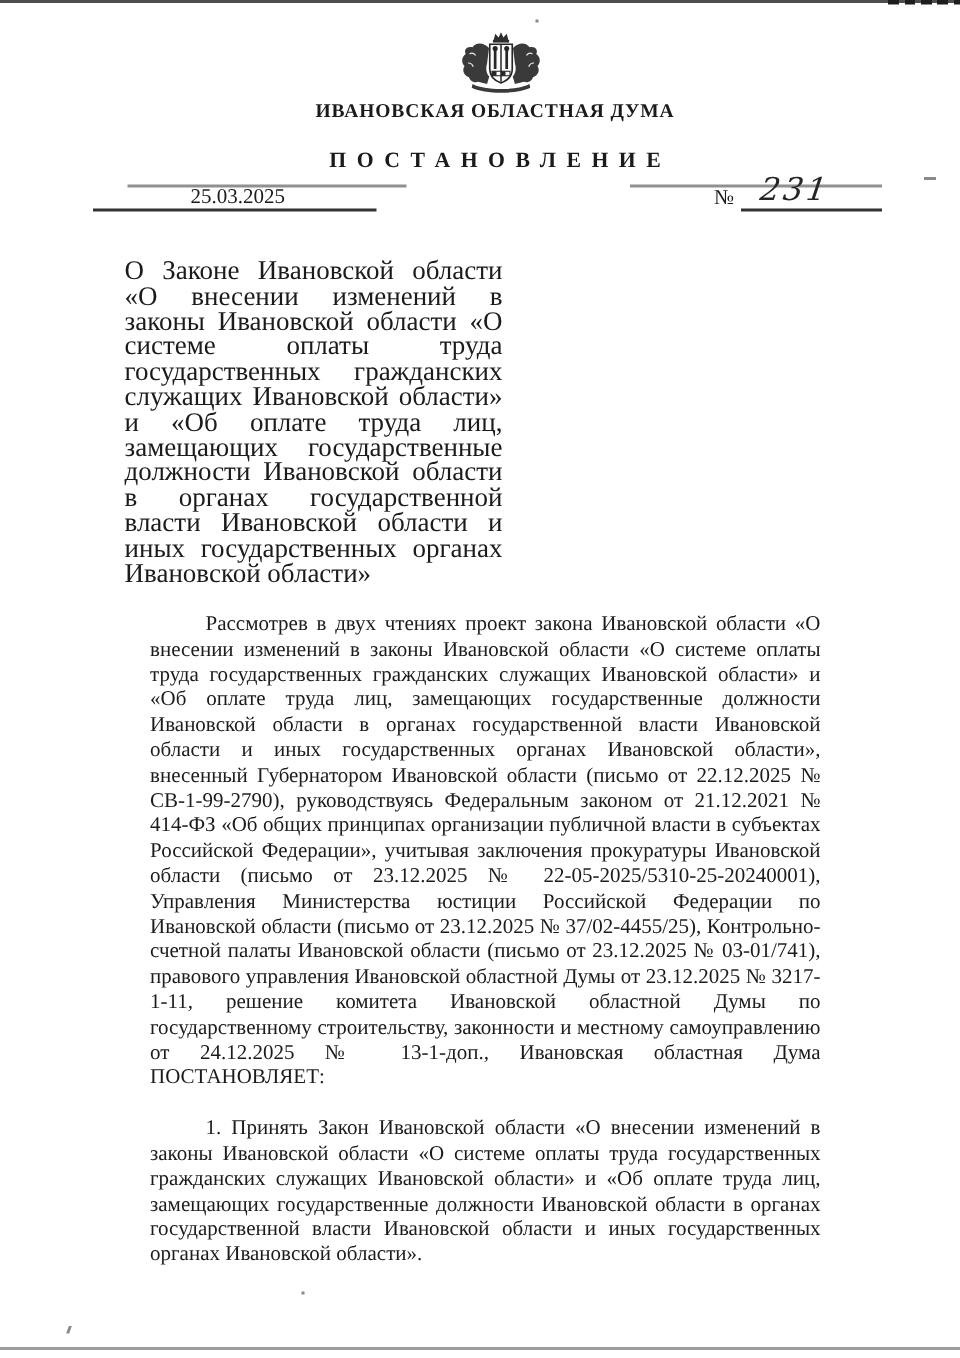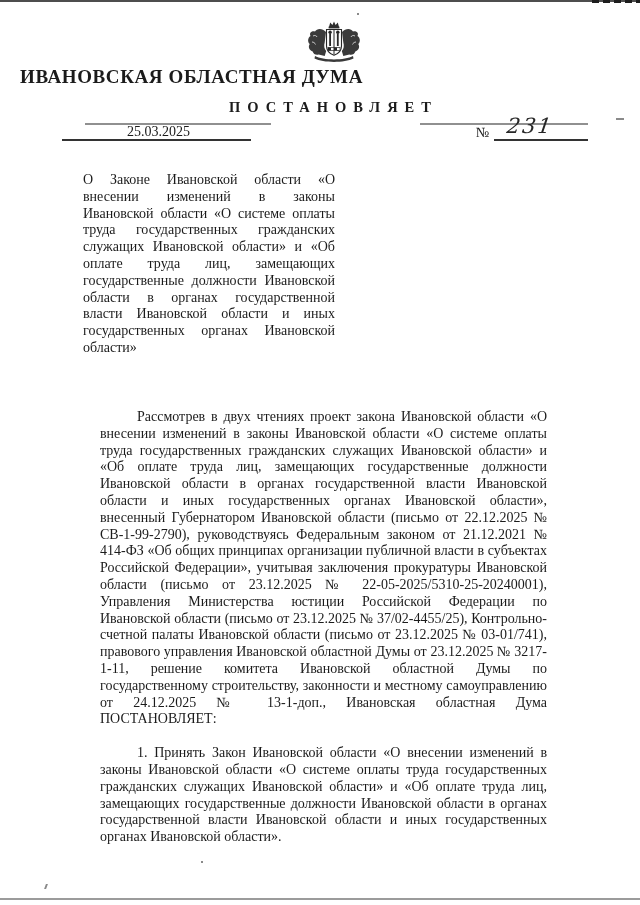--- a/index.html
+++ b/index.html
@@ -35,23 +35,23 @@
   .speck.s2 { left: 45px;  top: 884px; width: 2px; height: 5px; transform: skewX(-20deg); }
   .speck.s3 { left: 201px; top: 861px; width: 2px; height: 2px; }
   .speck.s4 { left: 616px; top: 118px; width: 8px; height: 2px; }
 
   
   .coat-of-arms {
     position: absolute; left: 301px; top: 20px;
   }
   .org-name {
     position: absolute; top: 66px; left: 20px; width: 620px;
-    text-align: left;
+    text-align: center;
     font-weight: bold;
-    font-size: 19px;
+    font-size: 13px;
     letter-spacing: 0.6px;
   }
   .doc-type {
     position: absolute; top: 99px; left: 20px; width: 620px;
     text-align: center;
     font-weight: bold;
     font-size: 14.5px;
     letter-spacing: 7px;
     text-indent: 7px;
   }
@@ -82,21 +82,21 @@
   }
   .place-name {
     position: absolute; top: 145px; left: 20px; width: 620px;
     text-align: center;
     font-size: 12px;
   }
 
   
   .subject-block {
     position: absolute; top: 172px; left: 83px; width: 252px;
-    font-size: 14px;
+    font-size: 18px;
     line-height: 16.8px;
     text-align: justify;
   }
 
   
   .body-text {
     position: absolute; top: 392px; left: 83px; width: 481px;
     font-size: 14px;
     line-height: 16.8px;
     text-align: justify;
@@ -142,21 +142,21 @@
 
     <path d="M41,12 c3.5,-4 9,-4 11,-0.5 c3.5,-1 6,1.5 4.5,4.5 c3,2 3,6 0.8,8
              c2,3 0.2,6.5 -3,7.5 c-0.5,2.5 -3.5,4 -6,3 l-6,1.5 l-1.5,-5 c2,-2 2.5,-5.5 1.5,-8.5 z" fill="#3a3a3a"></path>
     <path d="M54,16 c-1.5,-1 -3.5,-0.5 -4,1 M55,22 c-1.5,0 -3,1 -3.5,2.5" stroke="#e8e8e8" stroke-width="0.8" fill="none"></path>
 
     <path d="M14,36 c8,4.5 30,4.5 38,0 l0.5,2.5 c-9,4.5 -30,4.5 -39,0 z" fill="#3a3a3a"></path>
   </svg>
 
   <div class="org-name">ИВАНОВСКАЯ ОБЛАСТНАЯ ДУМА</div>
 
-  <div class="doc-type">ПОСТАНОВЛЯЕТ</div>
+  <div class="doc-type">ПОСТАНОВЛЕНИЕ</div>
 
   <div class="rule gray-left"></div>
   <div class="rule gray-right"></div>
   <div class="rule ink-left"></div>
   <div class="rule ink-right"></div>
 
   <span class="doc-date">25.03.2025</span>
 
   <span class="num-label">№</span>
 

